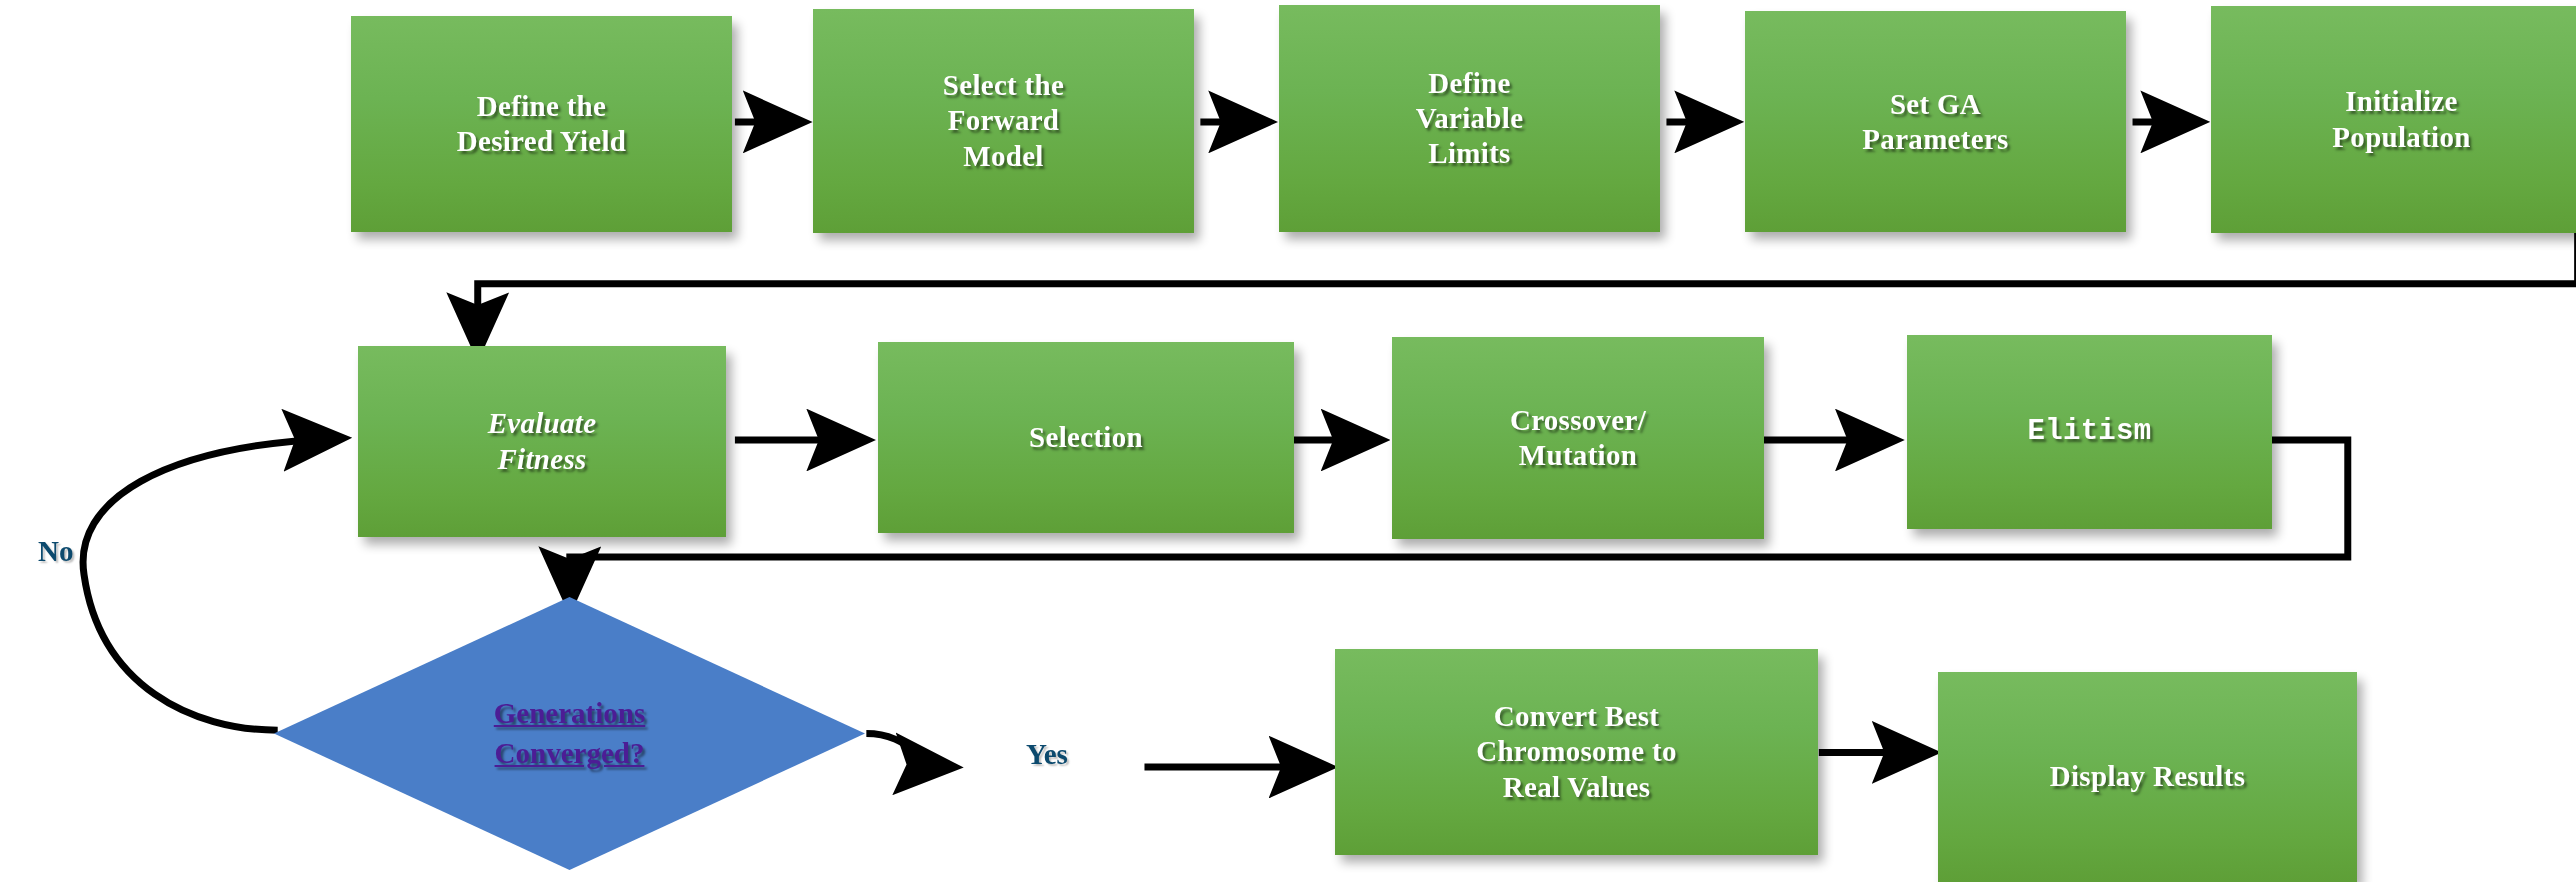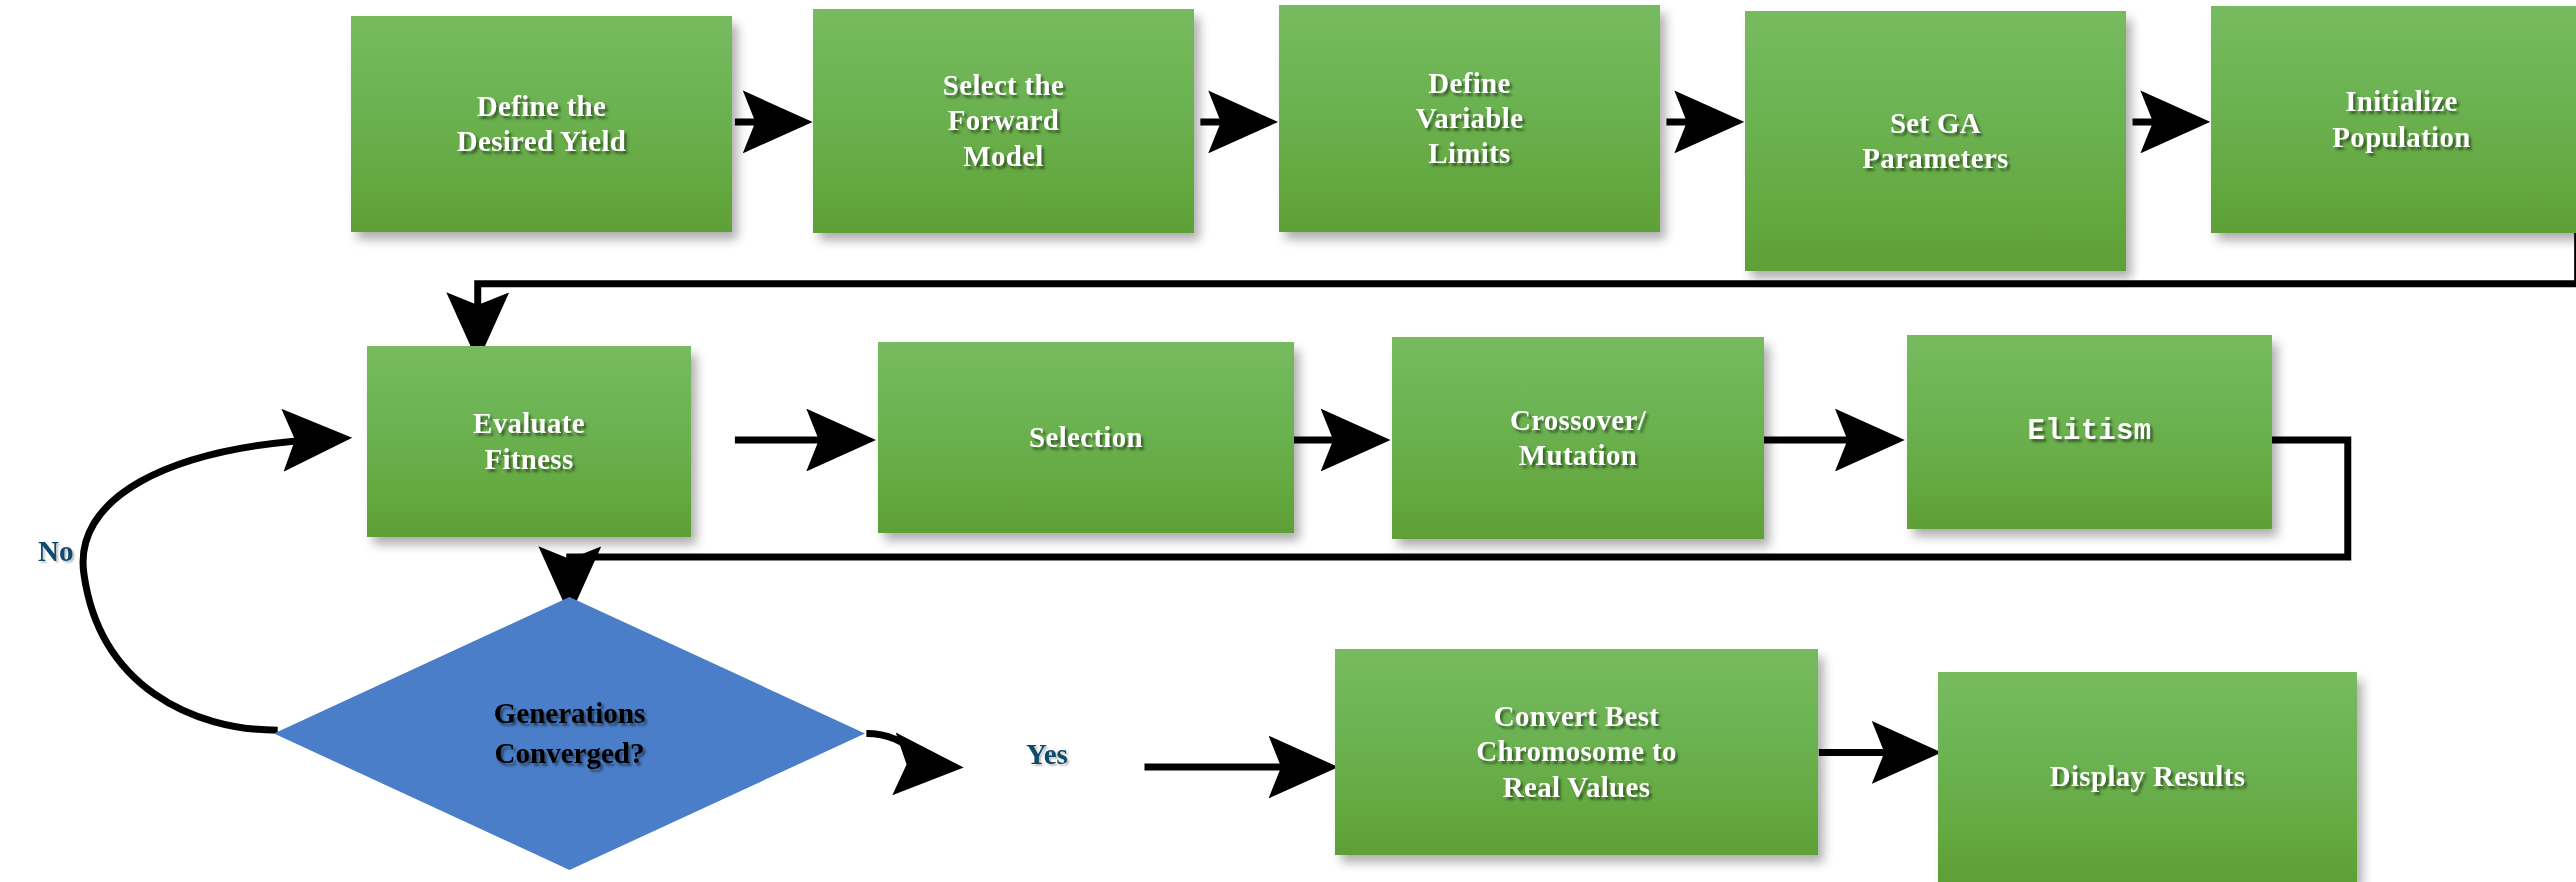--- a/index.html
+++ b/index.html
@@ -48,26 +48,27 @@
     clip-path: polygon(50% 0%, 100% 50%, 50% 100%, 0% 50%);
     filter: drop-shadow(6.4px 7.6px 9px rgba(0,0,0,0.33));
   }
   .diamond-text {
     position: absolute;
     inset: 0;
     display: flex;
     align-items: center;
     justify-content: center;
     text-align: center;
-    color: #000000;
+    color: #4c1d95;
     font-weight: bold;
     font-size: 29px;
     line-height: 1.35;
     white-space: pre-line;
     text-shadow: 2.5px 2.5px 2.5px rgba(0,0,0,0.45);
+    text-decoration: underline;
   }
 
   
   .edge-label {
     position: absolute;
     color: #0c4a6e;
     font-weight: bold;
     font-size: 29px;
     line-height: 1;
     white-space: nowrap;
@@ -131,31 +132,31 @@
 Forward
 Model</span>
   </div>
 
   <div class="node" style="left:1246px; top:5.1px; width:381px; height:227px;">
     <span class="lbl">Define
 Variable
 Limits</span>
   </div>
 
-  <div class="node" style="left:1712px; top:11.4px; width:381px; height:260px;">
+  <div class="node" style="left:1712px; top:11.4px; width:381px; height:221px;">
     <span class="lbl">Set GA
 Parameters</span>
   </div>
 
   <div class="node" style="left:2178px; top:6px; width:381px; height:227px;">
     <span class="lbl">Initialize
 Population</span>
   </div>
 
-  <div class="node" style="left:334px; top:346px; width:324px; height:191px;">
+  <div class="node" style="left:325px; top:346px; width:368px; height:191px;font-style:italic;">
     <span class="lbl">Evaluate
 Fitness</span>
   </div>
 
   <div class="node" style="left:845px; top:342px; width:416px; height:191px;">
     <span class="lbl">Selection</span>
   </div>
 
   <div class="node" style="left:1359px; top:337px; width:372px; height:202px;">
     <span class="lbl">Crossover/

